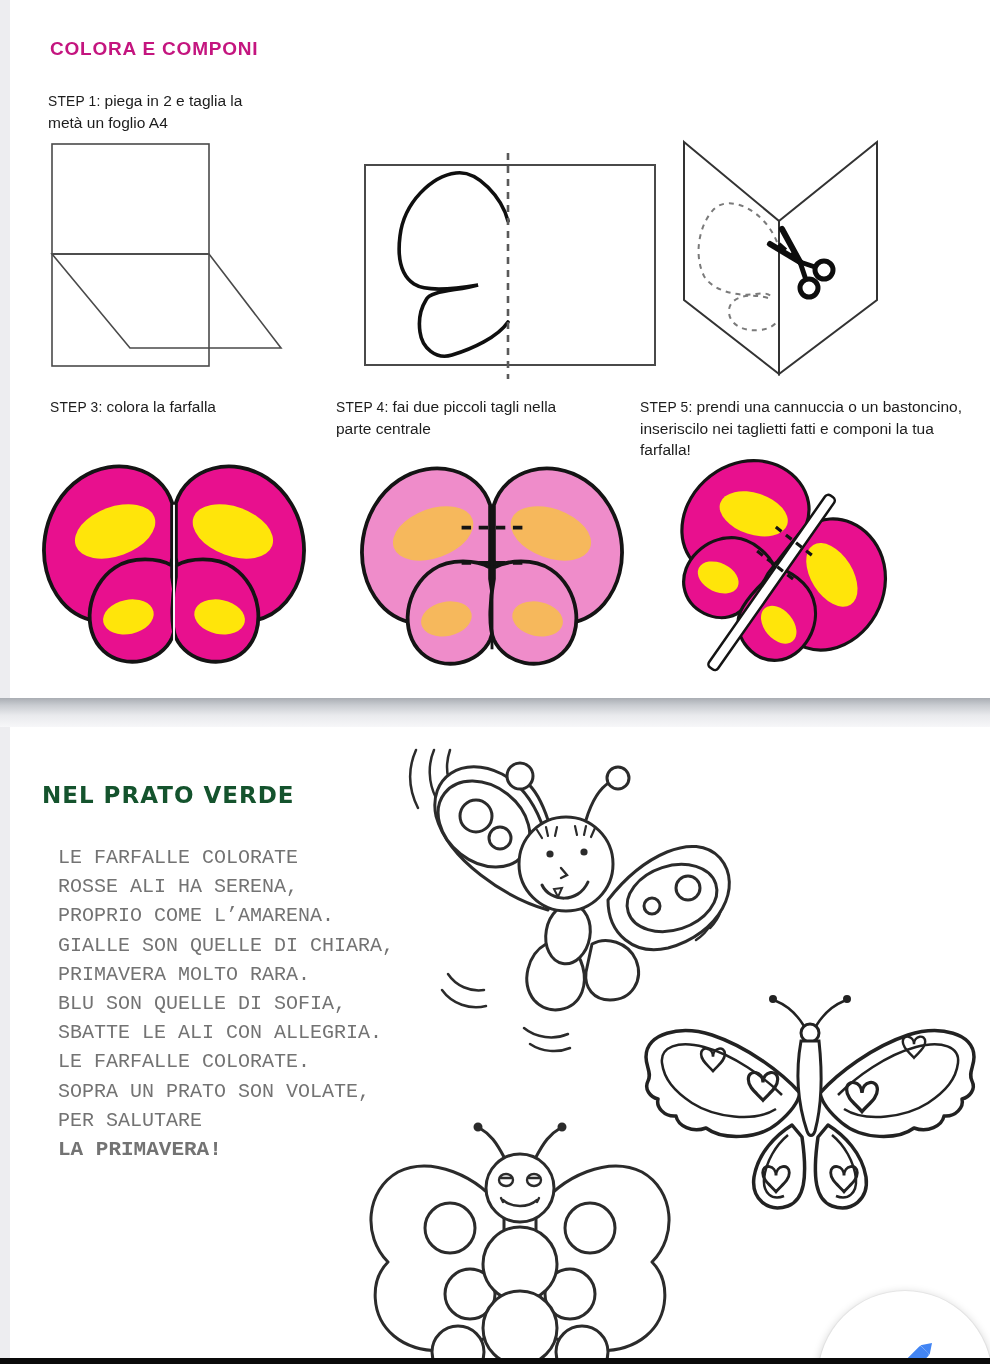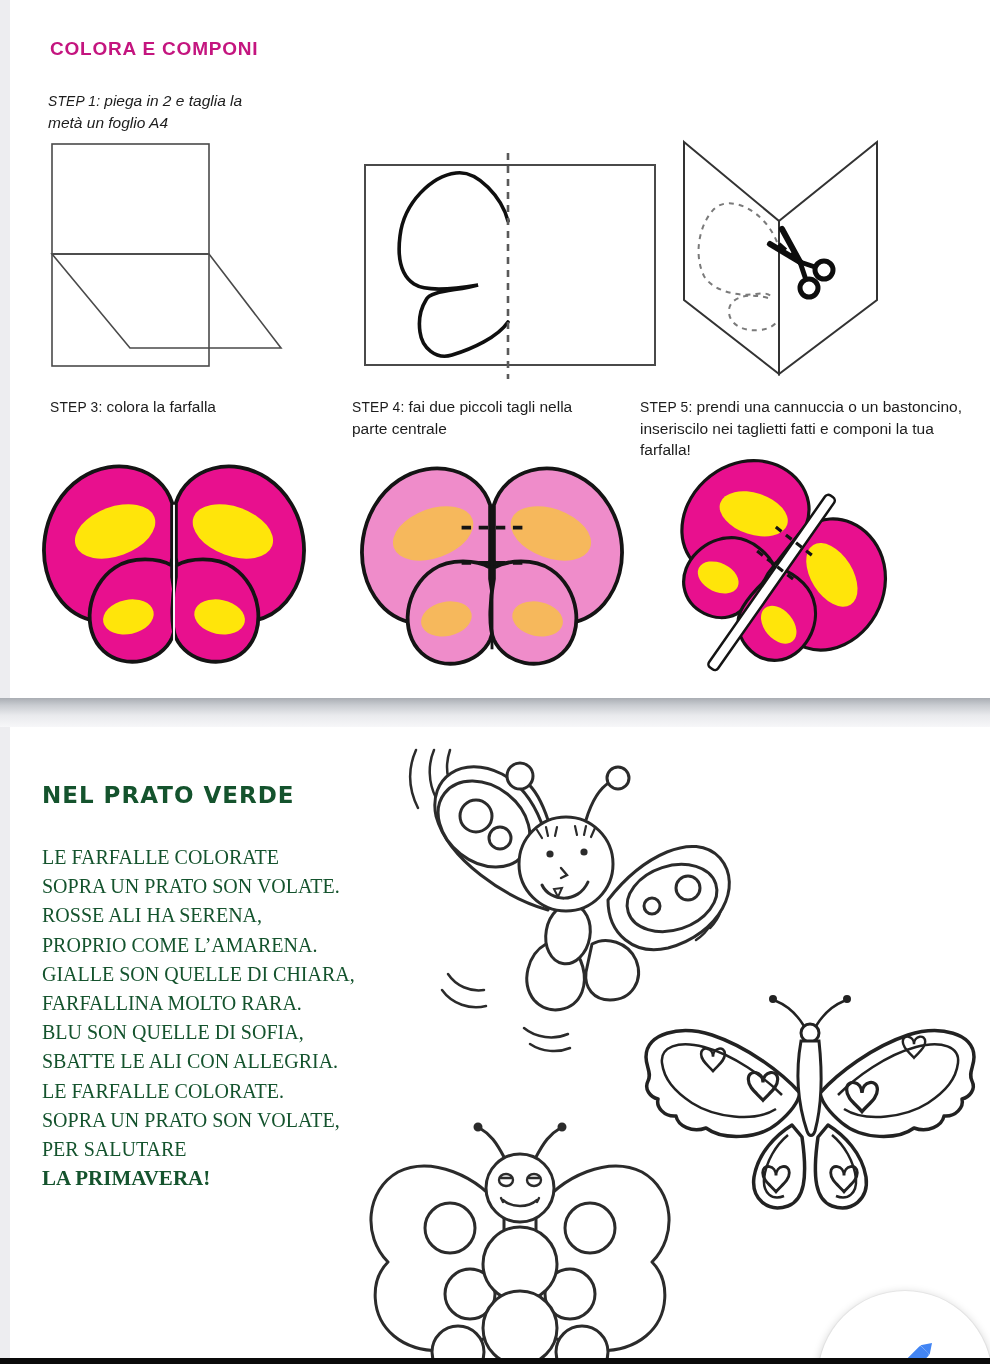--- a/index.html
+++ b/index.html
@@ -11,21 +11,21 @@
   .page{position:absolute;left:10px;width:980px;background:#ffffff;}
   #page1{top:0;height:698px;}
   #page2{top:727px;height:632px;}
   .separator{position:absolute;left:0;top:698px;width:990px;height:29px;
     background:linear-gradient(#a9adb3 0%,#c9ccd1 25%,#e9eaed 60%,#f7f7f9 100%);}
   .abs{position:absolute;}
   .doc-title{font-size:19px;font-weight:600;letter-spacing:.8px;}
   .step{font-size:15.5px;color:#1c1c1c;line-height:1.4;}
   .step .slabel{font-size:13.8px;letter-spacing:.2px;margin-right:4px;}
   .poem-title{font-family:"DejaVu Sans",sans-serif;font-size:23px;font-weight:700;letter-spacing:1px;}
-  .poem{font-family:Liberation Serif, serif;font-size:20px;color:#14532d;}
+  .poem{font-family:Liberation Mono, monospace;font-size:20px;color:#737373;margin-left:16px;}
   .poem .pline{line-height:29.2px;white-space:nowrap;}
   .poem .pline.bold{font-weight:700;font-size:21px;}
   .bottom-bar{position:absolute;left:0;top:1358px;width:990px;height:6px;background:#0a0a0a;z-index:50;}
   .fab{position:absolute;left:818px;top:1291px;width:174px;height:174px;border-radius:50%;
     background:#fff;z-index:40;border:none;padding:0;cursor:pointer;
     box-shadow:0 2px 10px rgba(0,0,0,.22),0 0 0 1px rgba(0,0,0,.04);}
   .fab svg{position:absolute;left:78px;top:44px;}
   svg{display:block;}
 </style>
 </head>
@@ -46,21 +46,21 @@
       <ellipse cx="102" cy="182" rx="27" ry="18" transform="rotate(-12 102 182)"></ellipse>
       <ellipse cx="212" cy="92" rx="44" ry="26" transform="rotate(20 212 92)"></ellipse>
       <ellipse cx="198" cy="182" rx="27" ry="18" transform="rotate(12 198 182)"></ellipse>
     </g>
   </defs>
 </svg>
 
 <div class="page" id="page1">
   <div class="abs doc-title" style="left: 40px; top: 38px; color: rgb(196, 21, 127);">COLORA E COMPONI</div>
 
-  <div class="abs step" style="left:38px;top:90px;width:218px;font-style:italic;">
+  <div class="abs step" style="left:38px;top:90px;width:218px;">
     <span class="slabel">STEP 1:</span><span>piega in 2 e taglia la metà un foglio A4</span>
   </div>
 
   <svg class="abs" style="left:28px;top:136px;" width="252" height="238" viewBox="0 0 252 238">
     <rect x="14" y="8" width="157" height="222" fill="none" stroke="#4a4a4a" stroke-width="1.6"></rect>
     <line x1="14" y1="118" x2="171" y2="118" stroke="#5a5a5a" stroke-width="2.2"></line>
     <path d="M14,118 L171,118 L243,212 L92,212 Z" fill="none" stroke="#4a4a4a" stroke-width="1.6"></path>
   </svg>
 
   <svg class="abs" style="left:340px;top:148px;" width="310" height="235" viewBox="0 0 310 235">
@@ -84,21 +84,21 @@
       <line x1="126" y1="128" x2="141" y2="133" stroke-width="5"></line>
       <line x1="126" y1="128" x2="131" y2="143" stroke-width="5"></line>
       <circle cx="150" cy="136" r="9" stroke-width="5"></circle>
       <circle cx="135" cy="154" r="9" stroke-width="5"></circle>
     </g>
   </svg>
 
   <div class="abs step" style="left:40px;top:396px;width:280px;">
     <span class="slabel">STEP 3:</span><span>colora la farfalla</span>
   </div>
-  <div class="abs step" style="left:342px;top:396px;width:232px;">
+  <div class="abs step" style="left:326px;top:396px;width:232px;">
     <span class="slabel">STEP 4:</span><span>fai due piccoli tagli nella parte centrale</span>
   </div>
   <div class="abs step" style="left:630px;top:396px;width:336px;">
     <span class="slabel">STEP 5:</span><span>prendi una cannuccia o un bastoncino, inseriscilo nei taglietti fatti e componi la tua farfalla!</span>
   </div>
 
   <svg class="abs" style="left:18px;top:444px;" width="292" height="228" viewBox="0 0 300 240">
     <use href="#bf-wings" fill="#e8108e"></use>
     <use href="#bf-spots" fill="#ffe50a"></use>
     <line x1="150" y1="64" x2="150" y2="214" stroke="#ffffff" stroke-width="2"></line>
@@ -127,25 +127,24 @@
   </svg>
 </div>
 
 <div class="separator"></div>
 
 <div class="page" id="page2">
   <div class="abs poem-title" style="left: 32px; top: 55px; color: #14532d;">NEL PRATO VERDE</div>
 
   <div class="abs poem" style="left:32px;top:116px;">
     <div class="pline">LE FARFALLE COLORATE</div>
-    <div class="pline">SOPRA UN PRATO SON VOLATE.</div>
     <div class="pline">ROSSE ALI HA SERENA,</div>
     <div class="pline">PROPRIO COME L’AMARENA.</div>
     <div class="pline">GIALLE SON QUELLE DI CHIARA,</div>
-    <div class="pline">FARFALLINA MOLTO RARA.</div>
+    <div class="pline">PRIMAVERA MOLTO RARA.</div>
     <div class="pline">BLU SON QUELLE DI SOFIA,</div>
     <div class="pline">SBATTE LE ALI CON ALLEGRIA.</div>
     <div class="pline">LE FARFALLE COLORATE.</div>
     <div class="pline">SOPRA UN PRATO SON VOLATE,</div>
     <div class="pline">PER SALUTARE</div>
     <div class="pline bold">LA PRIMAVERA!</div>
   </div>
 </div>
 
 <svg class="abs" style="left:396px;top:738px;z-index:5;" width="338" height="318" viewBox="0 0 338 318">

